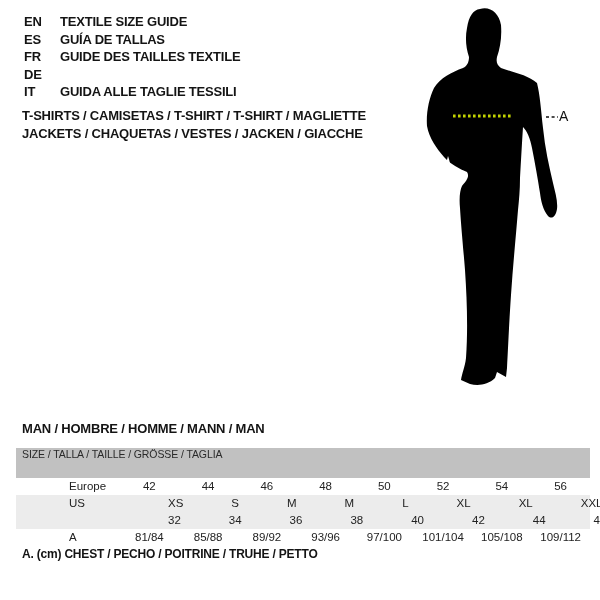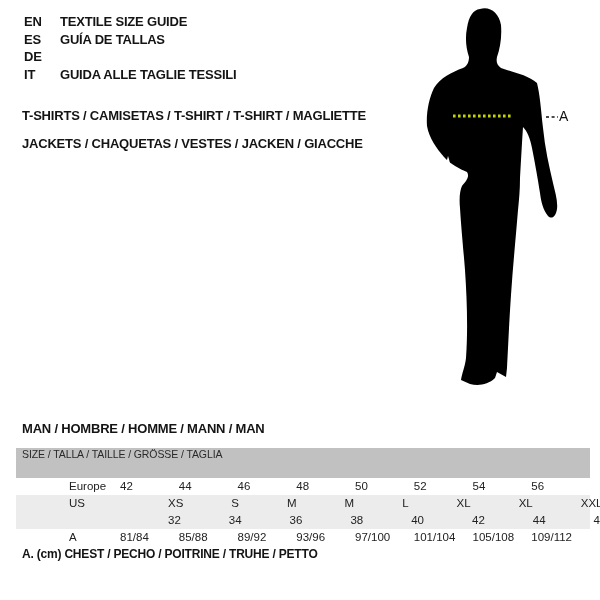--- a/index.html
+++ b/index.html
@@ -12,54 +12,58 @@
 
   
   .lang-list{left:24px;top:13px;}
   .lang-row{display:flex;line-height:17.6px;font-size:13px;font-weight:700;letter-spacing:-0.2px;}
   .lang-code{width:36px;flex:0 0 36px;}
   .lang-text{white-space:nowrap;}
 
   
   .cat-line{left:22px;font-size:13px;font-weight:700;letter-spacing:-0.2px;white-space:nowrap;}
   .cat-1{top:108px;}
-  .cat-2{top:136px;}
+  .cat-2{top:126px;}
 
   
   .figure-wrap{left:400px;top:0;width:200px;height:400px;}
   .measure-label{left:559px;top:108px;font-size:14px;font-weight:400;color:#111;}
 
   
   .section-title{left:22px;top:421px;font-size:13px;font-weight:700;letter-spacing:-0.2px;}
 
   
   .size-table{left:16px;top:448px;width:574px;}
   .tbl-header{
     height:30px;line-height:13px;background:#c1c1c1;color:#2a2a2a;
     font-size:10.5px;font-weight:400;padding-left:6px;letter-spacing:-0.1px;
   }
   .tbl-row{display:flex;height:17px;line-height:17px;font-size:11.5px;color:#222;}
   .tbl-row.shaded{background:#ececec;gap:48px;}
   .tbl-label{flex:0 0 51px;padding-left:6px;text-align:left;margin-left:47px;}
-  .tbl-cell{flex:1 1 0;text-align:left;}
+  .tbl-cell{flex:1 1 0;text-align:center;}
 
   
   .footnote{left:22px;top:547px;font-size:12px;font-weight:700;letter-spacing:-0.2px;}
 </style>
 </head>
 <body>
 
 <div class="abs lang-list">
   <div class="lang-row">
     <span class="lang-code">EN</span>
     <span class="lang-text">TEXTILE SIZE GUIDE</span>
   </div>
   <div class="lang-row">
     <span class="lang-code">ES</span>
     <span class="lang-text">GUÍA DE TALLAS</span>
+  </div>
+  <div class="lang-row">
+    <span class="lang-code">FR</span>
+    <span class="lang-text">GUIDE DES TAILLES TEXTILE</span>
   </div>
   <div class="lang-row">
     <span class="lang-code">DE</span>
   </div>
   <div class="lang-row">
     <span class="lang-code">IT</span>
     <span class="lang-text">GUIDA ALLE TAGLIE TESSILI</span>
   </div>
 </div>
 

